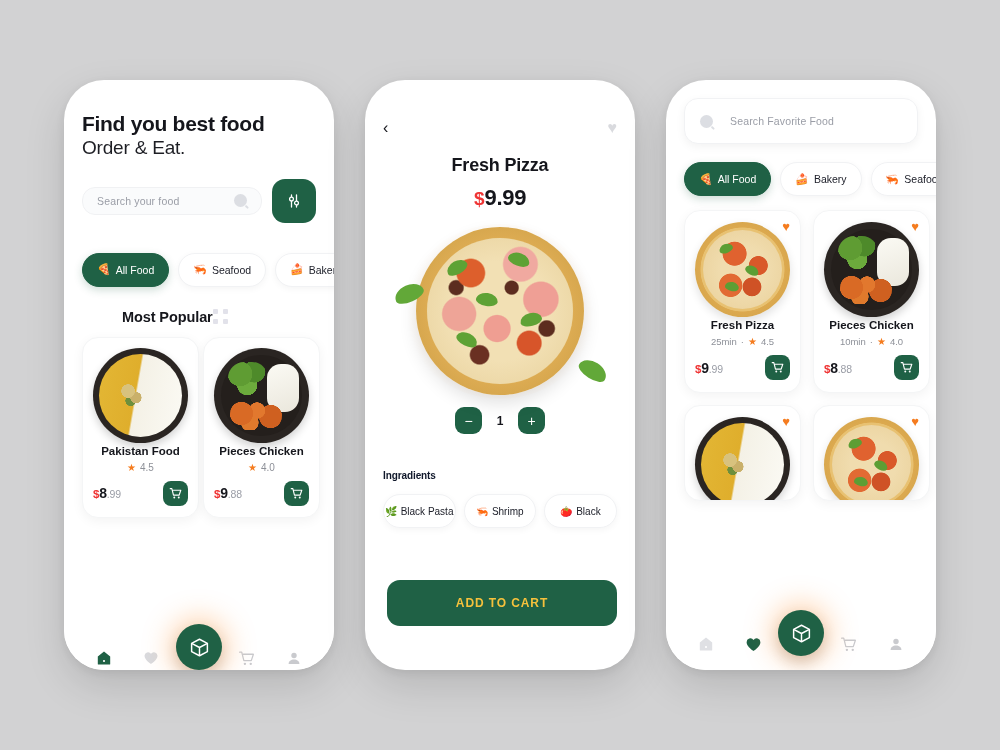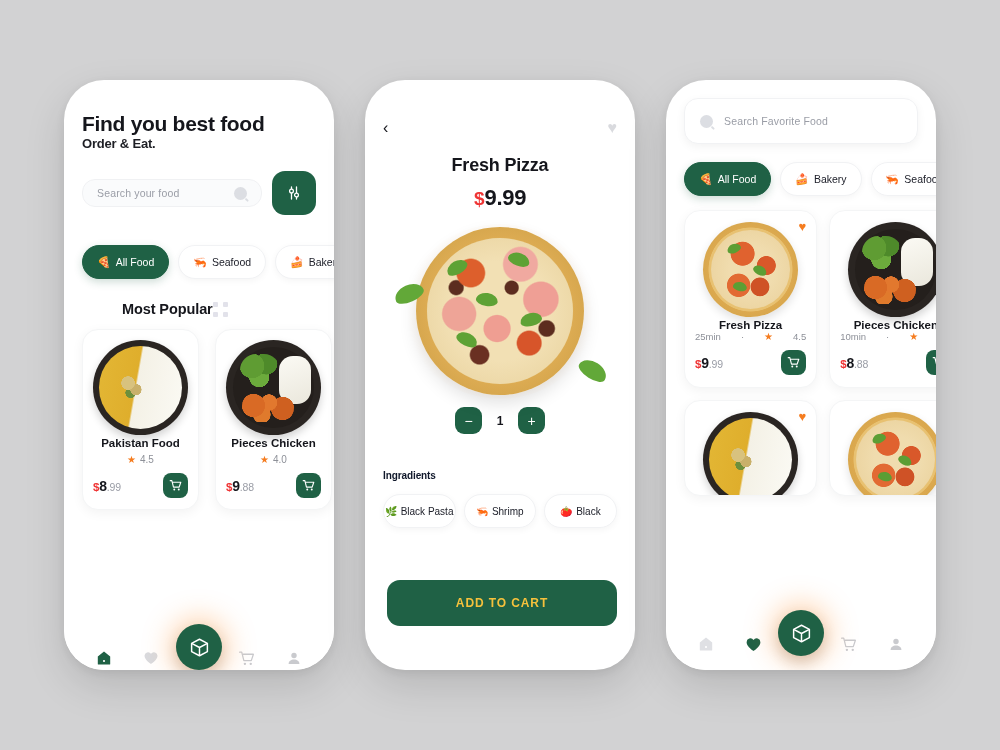--- a/index.html
+++ b/index.html
@@ -37,21 +37,21 @@
   .avatar .eye-l { left:10px; } .avatar .eye-r { left:17px; }
   .avatar .beard { position:absolute; left:8px; top:17px; width:13px; height:8px; background:#5b4130; border-radius:0 0 7px 7px; }
   .hi-text { font-size: 11.5px; font-weight: 700; color: #1e2237; letter-spacing: .1px; }
 
   .grid-icon { display: grid; grid-template-columns: 7px 7px; gap: 3px; flex: none; }
   .grid-icon i { width: 7px; height: 7px; border: 1.6px solid #2e3353; border-radius: 50%; display: block; }
 
   
   .headline { margin-top: 32px; }
   .headline .l1 { font-size: 21px; font-weight: 700; color: #15161c; letter-spacing: -.3px; line-height: 1.16; }
-  .headline .l2 { font-size: 13px; font-weight: 700; color: #1d1e24; letter-spacing: -.2px; line-height: 1.22; }
+  .headline .l2 { font-size: 19px; font-weight: 400; color: #1d1e24; letter-spacing: -.2px; line-height: 1.22; }
 
   
   .search-row { display: flex; align-items: center; gap: 10px; margin-top: 19px; }
   .search-field {
     flex: 1; height: 28px; background: #fafbfc; border: 1px solid #f0f1f3;
     border-radius: 13px; display: flex; align-items: center; padding: 1px 14px;
     justify-content: space-between;
   }
   .search-field .ph { font-size: 10.5px; color: #9a9da6; letter-spacing: .15px; }
   .mag { width: 13px; height: 13px; border-radius: 50%; background: #dcdee3; position: relative; flex: none; }
@@ -73,21 +73,21 @@
   .chip.active { background: #1f6145; color: #ffffff; border-color: #1f6145; box-shadow: 0 3px 9px rgba(31,97,69,.22); }
   .chip .em { font-size: 11px; line-height: 1; }
 
   
   .sec-row { display: flex; align-items: center; justify-content: flex-start; margin-top: 22px; margin-left: 40px; }
   .sec-title { font-size: 14.5px; font-weight: 700; color: #15161c; letter-spacing: -.1px; }
   .dots4 { display: grid; grid-template-columns: 5px 5px; gap: 5px; }
   .dots4 i { width: 5px; height: 5px; background: #e2e2ea; border-radius: 1px; display: block; }
 
   
-  .cards { display: flex; gap: 16px; margin-top: 12px; }
+  .cards { display: flex; gap: 4px; margin-top: 12px; }
   .fcard {
     flex: 1; background: #fff; border: 1px solid #f4f5f6; border-radius: 16px;
     padding: 10px 10px 11px; box-shadow: 0 3px 12px rgba(0,0,0,0.05); position: relative;
   }
   .dish-wrap { display:flex; justify-content:center; }
   .bowl {
     width: 95px; height: 95px; border-radius: 50%; position: relative; overflow: hidden;
     background: #2a2522; box-shadow: 0 4px 9px rgba(0,0,0,.18);
   }
   
@@ -204,29 +204,29 @@
   .atc {
     position: absolute; left: 22px; right: 18px; bottom: 44px; height: 46px; border-radius: 13px;
     background: #1f6145; color: #f5c13c; font-size: 12px; font-weight: 700; letter-spacing: .9px;
     display: flex; align-items: center; justify-content: center; border: none;
   }
 
   
   .fav-title { font-size: 17px; font-weight: 700; color: #15161c; letter-spacing: -.2px; }
   .fav-search {
     height: 46px; background: #fff; border: 1px solid #f1f2f4; border-radius: 14px;
-    margin-top: 18px; display: flex; align-items: center; gap: 11px; padding: 0 15px;
+    margin-top: 18px; display: flex; align-items: center; gap: 17px; padding: 0 15px;
     box-shadow: 0 3px 10px rgba(0,0,0,.05);
   }
   .fav-search .ph { font-size: 10.5px; color: #9a9da6; letter-spacing: .15px; }
   .fav-grid { display: grid; grid-template-columns: 1fr 1fr; gap: 12px; margin-top: 14px; }
   .fav-card { background: #fff; border: 1px solid #f4f5f6; border-radius: 16px; padding: 11px 10px 12px;
      box-shadow: 0 3px 12px rgba(0,0,0,.05); position: relative; }
   .heart-badge { position: absolute; right: 10px; top: 9px; color: #f57c1f; font-size: 13px; line-height:1; }
-  .fav-meta { display: flex; align-items: center; justify-content: center; gap: 20px; font-size: 9.5px; color: #8d9098; }
+  .fav-meta { display: flex; align-items: center; justify-content: center; gap: 4px; margin-top: 5px; font-size: 9.5px; color: #8d9098; }
   .fav-row2 { height: 96px; overflow: hidden; }
 </style>
 </head>
 <body>
 
 <div class="stage">
 
   <div class="phone" id="phone1">
     <div class="screen">
 

